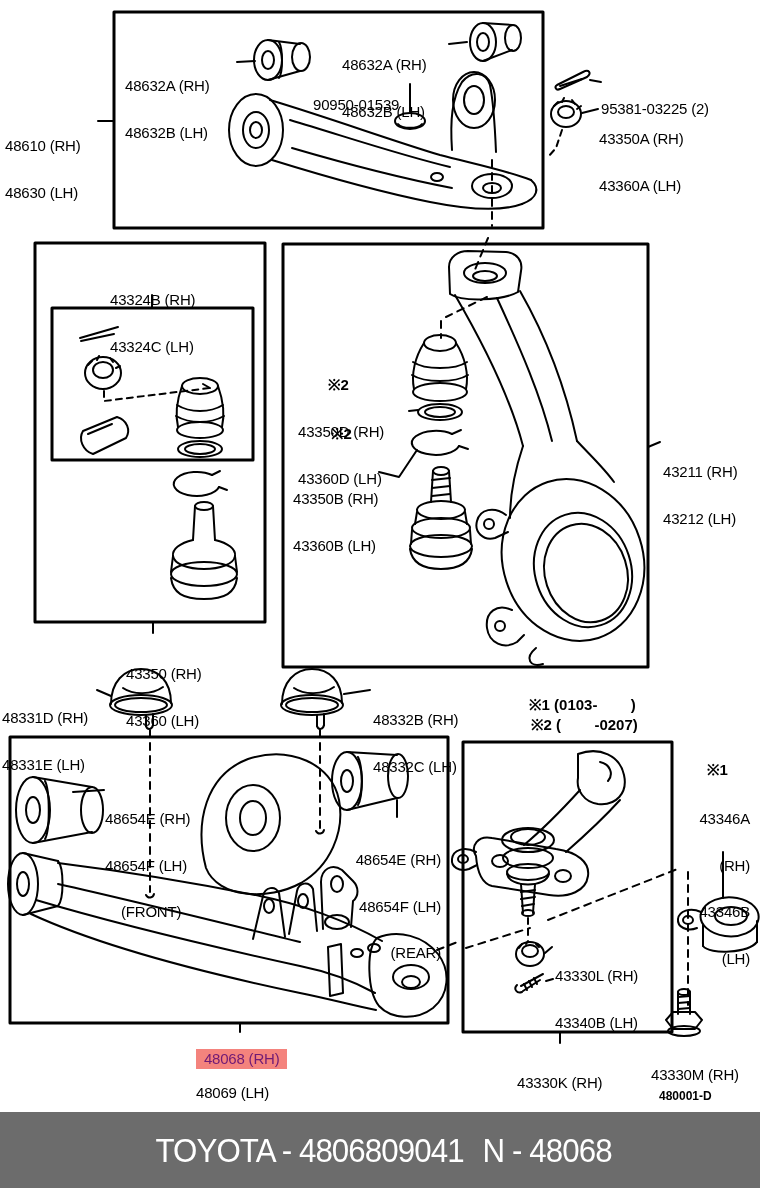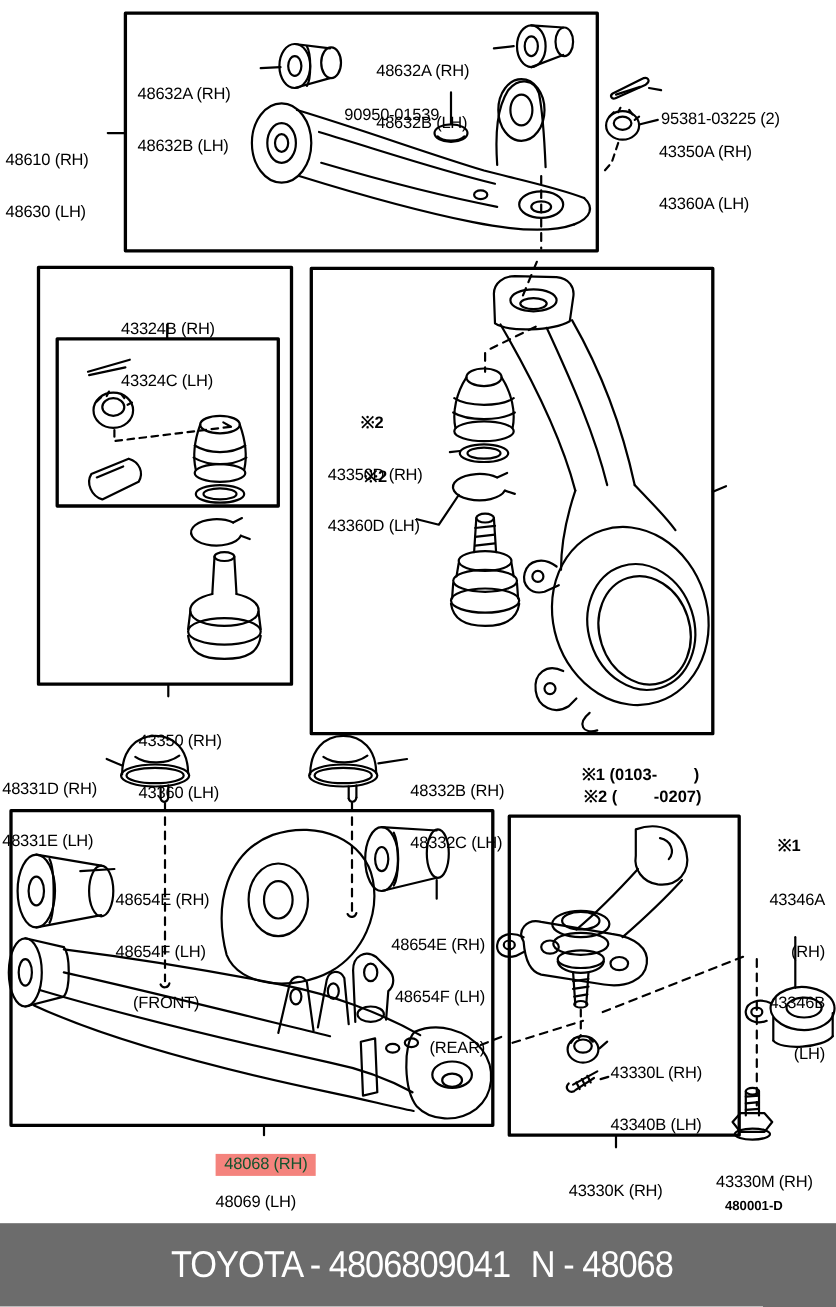--- a/index.html
+++ b/index.html
@@ -3,21 +3,21 @@
 <meta charset="utf-8">
 <style>
   html,body{margin:0;padding:0;background:#fff;}
   .stage{position:relative;width:760px;height:1188px;background:#fff;overflow:hidden;
          font-family:"Liberation Sans",sans-serif;}
   svg{position:absolute;left:0;top:0;}
   .lbl{position:absolute;font-weight:normal;font-size:15px;line-height:15.5px;
        letter-spacing:-0.2px;color:#000;white-space:pre;}
   .lbl.r{text-align:right;}
   .lbl .ind{padding-left:16px;}
-  .hl{display:inline-block;background:#f4837d;color:#14532d;padding:2px 8px 3px 8px;margin-left:-8px;}
+  .hl{display:inline-block;background:#f4837d;color:#701a75;padding:2px 8px 3px 8px;margin-left:-8px;}
   .note{position:absolute;font-weight:bold;font-size:15px;line-height:15.5px;color:#000;white-space:pre;}
   .dcode{position:absolute;font-weight:bold;font-size:12px;color:#000;white-space:pre;}
   .footer{position:absolute;left:0;top:1112px;width:760px;height:76px;background:#6c6c6c;
           display:flex;align-items:center;justify-content:center;}
   .footer span{color:#fff;font-size:34px;font-weight:400;letter-spacing:-1px;
                font-family:"Liberation Sans",sans-serif;transform:scaleX(.92);}
 </style>
 </head>
 <body>
 
@@ -326,21 +326,29 @@
 
 <div class="note" style="left:328px;top:377px">※2</div>
 
 <div class="lbl" style="left:298px;top:393px">
   <div>43350D (RH)</div>
   <div>43360D (LH)</div>
 </div>
 
 <div class="note" style="left:331px;top:426px">※2</div>
 
-
+<div class="lbl" style="left:293px;top:460px">
+  <div>43350B (RH)</div>
+  <div>43360B (LH)</div>
+</div>
+
+<div class="lbl" style="left:663px;top:433px">
+  <div>43211 (RH)</div>
+  <div>43212 (LH)</div>
+</div>
 
 <div class="lbl" style="left:2px;top:679px">
   <div>48331D (RH)</div>
   <div>48331E (LH)</div>
 </div>
 
 <div class="lbl" style="left:373px;top:681px">
   <div>48332B (RH)</div>
   <div>48332C (LH)</div>
 </div>

